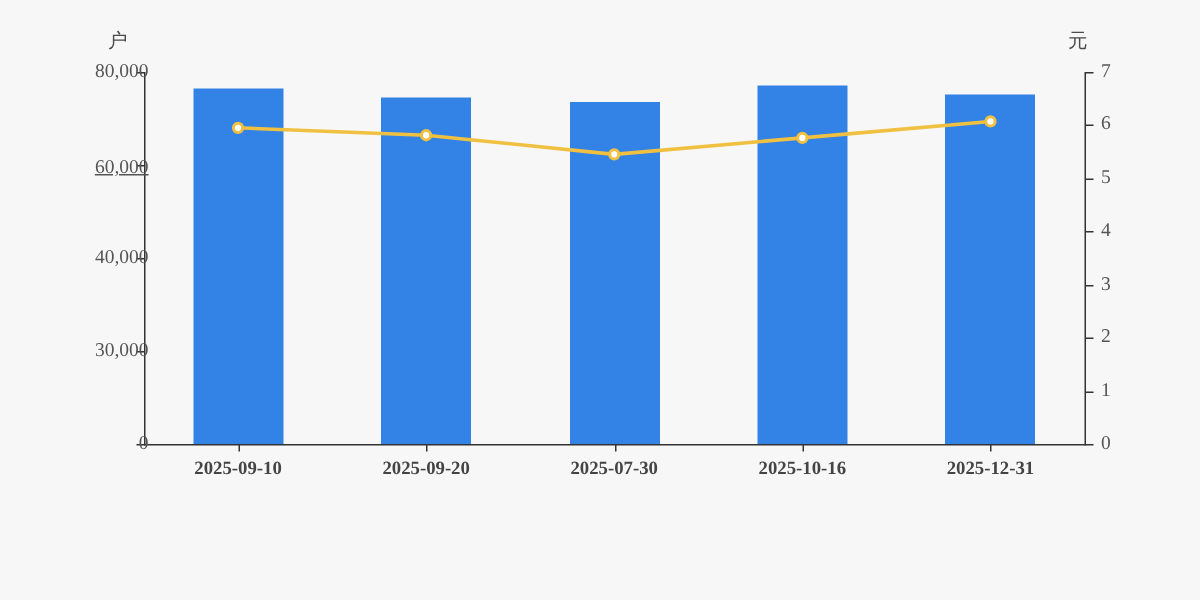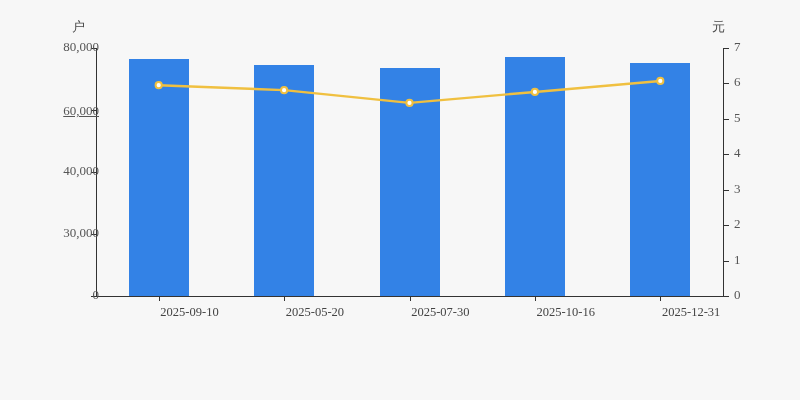--- a/index.html
+++ b/index.html
@@ -45,22 +45,23 @@
     color: #555555;
     white-space: nowrap;
   }
   .tick-label.left  { text-align: right; padding-left: 14px; }
   .tick-label.right { text-align: left; }
 
   .xtick-label {
     position: absolute;
     font-size: 12.5px;
     color: #444444;
-    text-align: right;
+    text-align: center;
     white-space: nowrap;
+    font-weight: bold;
   }
 
   .bar {
     position: absolute;
     background: #3382e6;
   }
 
   #line-layer {
     position: absolute;
     left: 0;
@@ -112,21 +113,21 @@
       <div class="tick-label right" style="left: 734px; top: 110px;">5</div>
       <div class="tick-mark" style="left: 724px; top: 83px;"></div>
       <div class="tick-label right" style="left: 734px; top: 74px;">6</div>
       <div class="tick-mark" style="left: 724px; top: 48px;"></div>
       <div class="tick-label right" style="left: 734px; top: 39px;">7</div>
     </div>
   <div id="x-ticks">
       <div class="tick-mark" style="left: 159px; top: 296px; width: 1px; height: 5px;"></div>
       <div class="xtick-label" style="left: 98.7px; width: 120px; top: 305px;">2025-09-10</div>
       <div class="tick-mark" style="left: 284px; top: 296px; width: 1px; height: 5px;"></div>
-      <div class="xtick-label" style="left: 224.1px; width: 120px; top: 305px;">2025-05-20</div>
+      <div class="xtick-label" style="left: 224.1px; width: 120px; top: 305px;">2025-09-20</div>
       <div class="tick-mark" style="left: 410px; top: 296px; width: 1px; height: 5px;"></div>
       <div class="xtick-label" style="left: 349.5px; width: 120px; top: 305px;">2025-07-30</div>
       <div class="tick-mark" style="left: 535px; top: 296px; width: 1px; height: 5px;"></div>
       <div class="xtick-label" style="left: 474.9px; width: 120px; top: 305px;">2025-10-16</div>
       <div class="tick-mark" style="left: 660px; top: 296px; width: 1px; height: 5px;"></div>
       <div class="xtick-label" style="left: 600.3px; width: 120px; top: 305px;">2025-12-31</div>
     </div>
   <div id="bars-layer">
       <div class="bar" style="left: 128.7px; top: 59.16px; width: 60px; height: 236.84px; background: rgb(51, 130, 230);"></div>
       <div class="bar" style="left: 254.1px; top: 65.05px; width: 60px; height: 230.95px; background: rgb(51, 130, 230);"></div>

